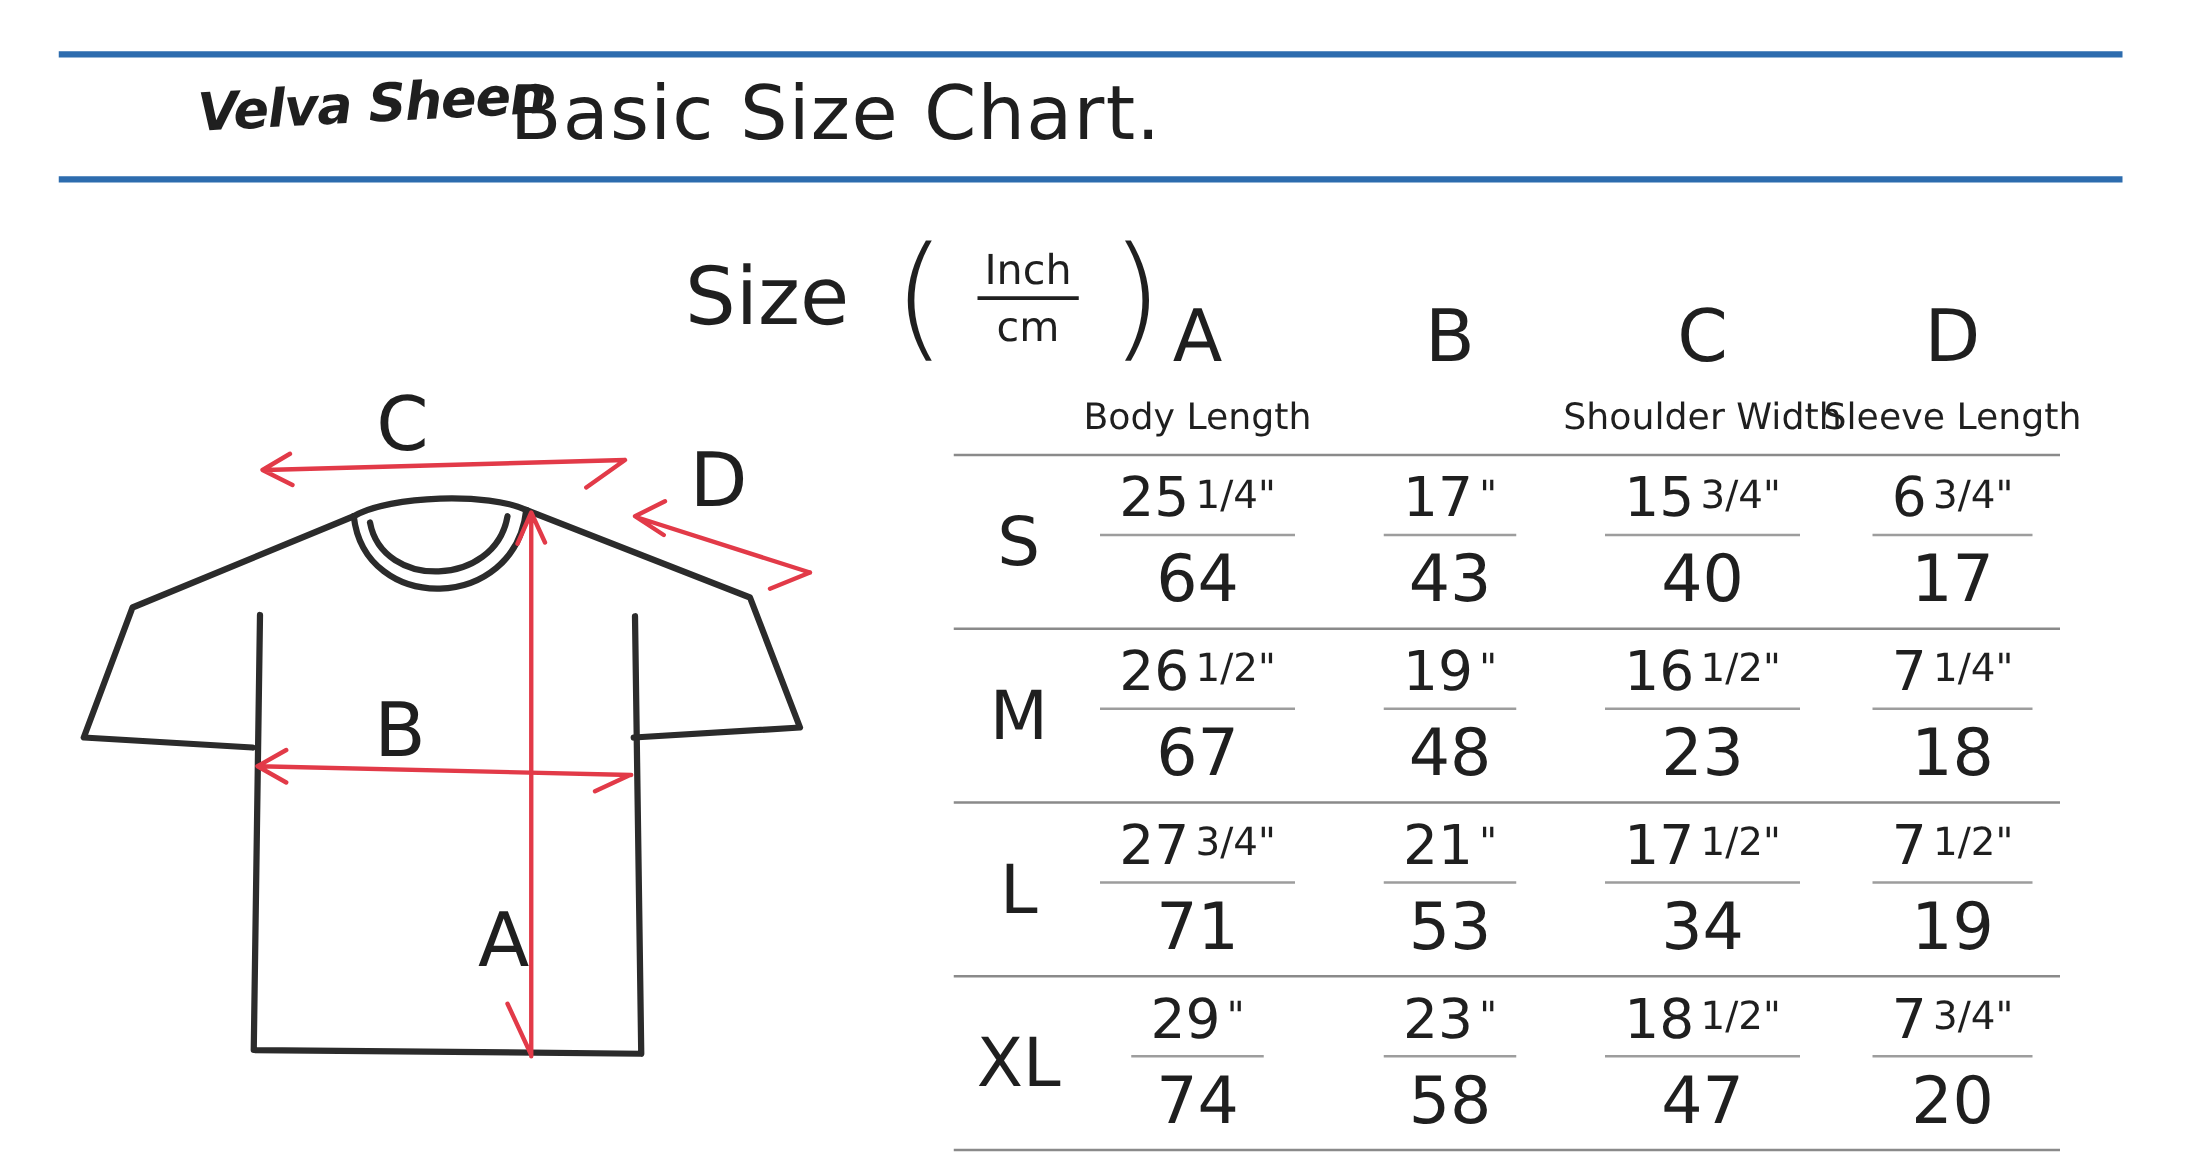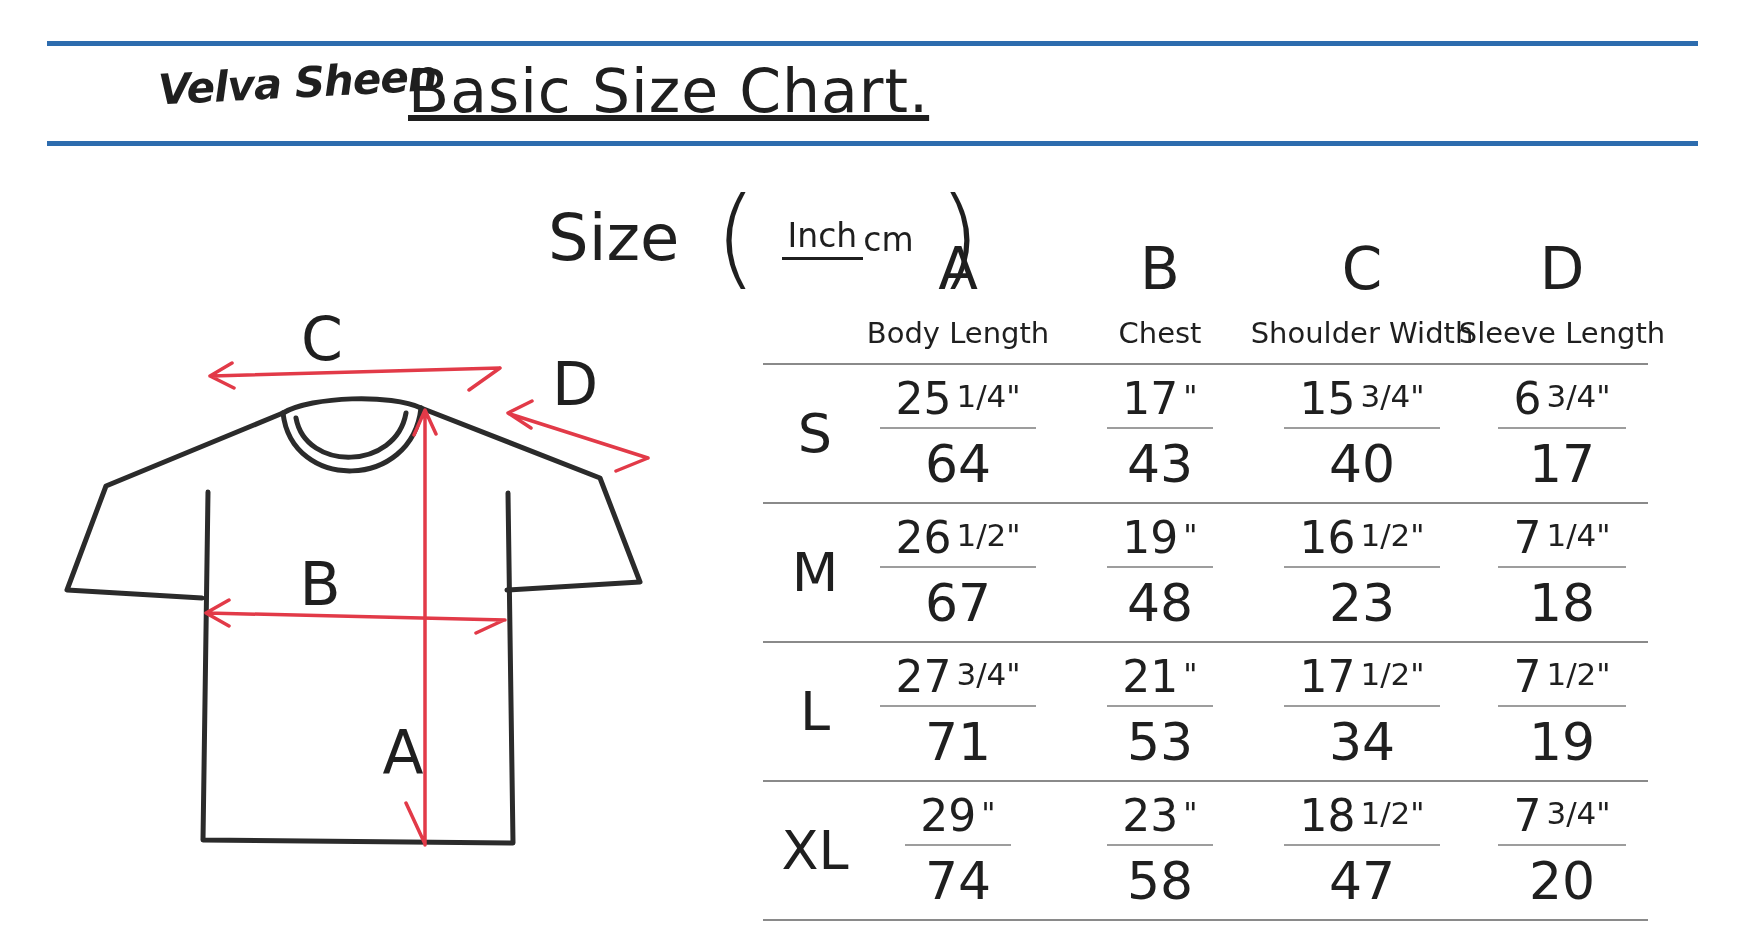--- a/index.html
+++ b/index.html
@@ -12,30 +12,30 @@
   .rule{ position:absolute; left:47px; width:1651px; height:5px; background:#2d6cae; }
   .rule.top{ top:41px; }
   .rule.bottom{ top:141px; }
   .brand{
     position:absolute; left:158px; top:60px; width:215px; text-align:center;
     font-size:42px; font-weight:bold; font-style:italic; letter-spacing:-1px;
     transform:rotate(-3deg); white-space:nowrap;
   }
   .page-title{
     position:absolute; left:408px; top:56px; font-size:60px; font-weight:500;
-    letter-spacing:1px; white-space:nowrap;text-decoration:underline;
+    letter-spacing:1px; white-space:nowrap;
   }
   
   .size-title{
     position:absolute; left:548px; top:182px; height:112px;
     display:flex; align-items:center; gap:25px;
   }
   .size-title .word{ font-size:64px; font-weight:500; margin-right:10px; }
   .size-title .paren{ font-size:108px; font-weight:200; line-height:100px; }
-  .unit-stack{ display:flex; align-items:center; }
+  .unit-stack{ display:flex; flex-direction:column; align-items:center; }
   .unit-stack .u-top{ font-size:33px; padding:0 6px 2px; border-bottom:3px solid #1f1f1f; }
   .unit-stack .u-bot{ font-size:33px; padding-top:2px; }
   
   .diagram{ position:absolute; left:40px; top:280px; width:620px; height:600px; }
   .diagram text{ font-family:"DejaVu Sans", sans-serif; font-size:60px; fill:#1f1f1f; }
   
   .size-table{ position:absolute; left:763px; top:233px; width:885px; height:700px; }
   .tline{ position:absolute; left:0; width:885px; height:2px; background:#8a8a8a; }
   .tcell{ position:absolute; display:flex; flex-direction:column; align-items:center; justify-content:center; }
   .col-letter{ font-size:58px; font-weight:500; }
@@ -105,21 +105,20 @@
   </svg>
 
   <div class="size-table">
 
     <div class="tcell cx1 ry-letter col-letter">A</div>
     <div class="tcell cx2 ry-letter col-letter">B</div>
     <div class="tcell cx3 ry-letter col-letter">C</div>
     <div class="tcell cx4 ry-letter col-letter">D</div>
 
     <div class="tcell cx1 ry-name col-name">Body Length</div>
-    <div class="tcell cx2 ry-name col-name">Chest</div>
     <div class="tcell cx4 ry-name col-name">Sleeve Length</div>
     <div class="tcell cx3 ry-name col-name">Shoulder Width</div>
 
     <div class="tline" style="top:130px"></div>
     <div class="tline" style="top:269px"></div>
     <div class="tline" style="top:408px"></div>
     <div class="tline" style="top:547px"></div>
     <div class="tline" style="top:686px"></div>
 
     <div class="tcell cx0 ry0 size-label">S</div>

